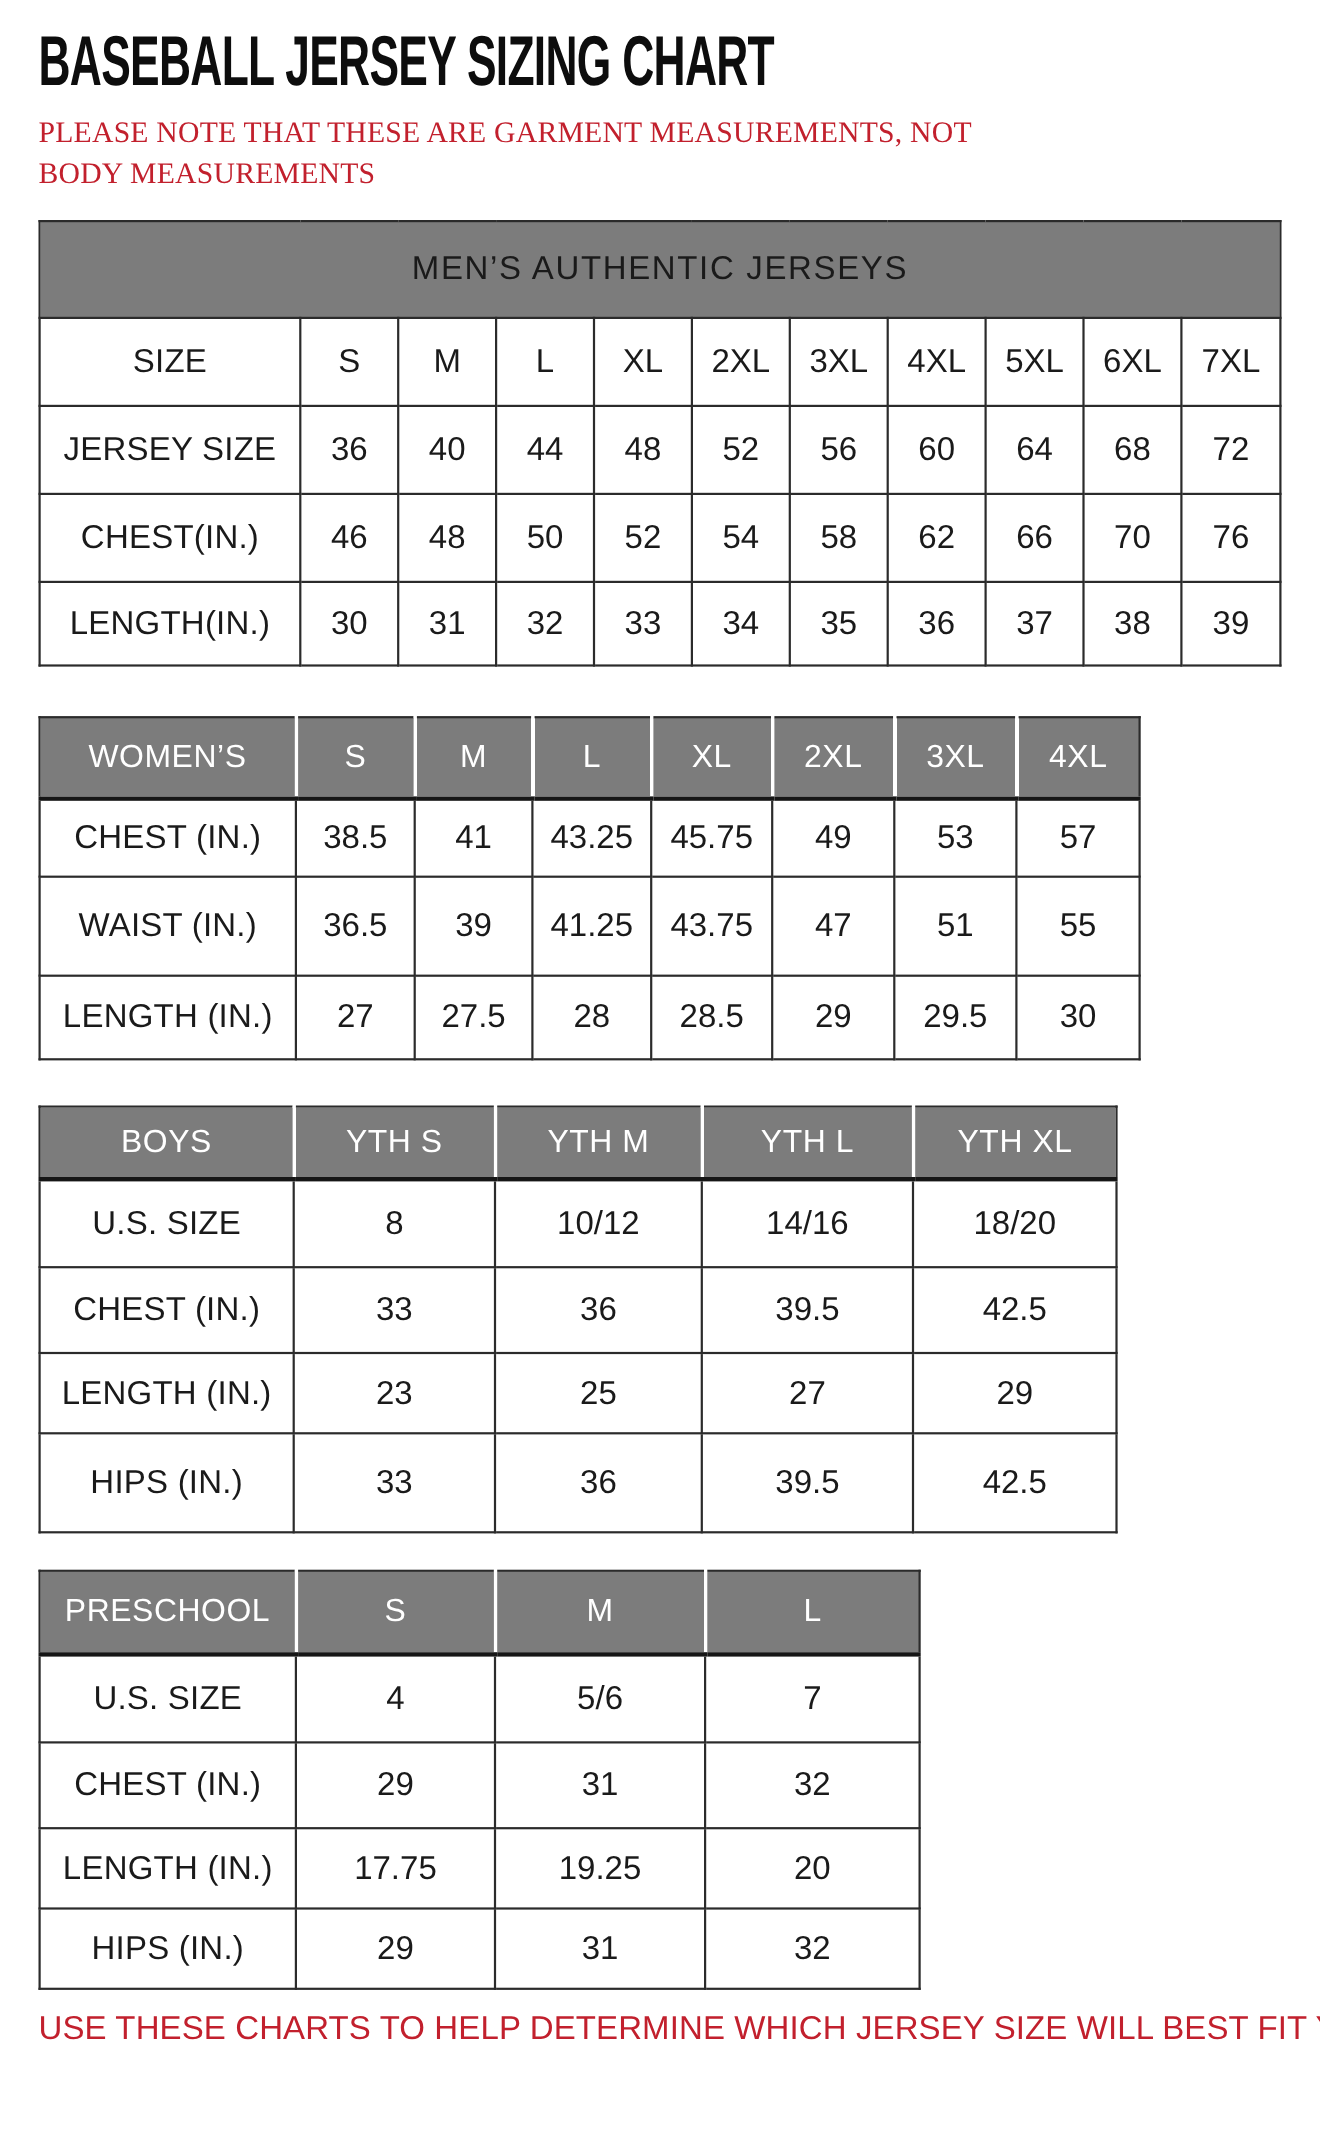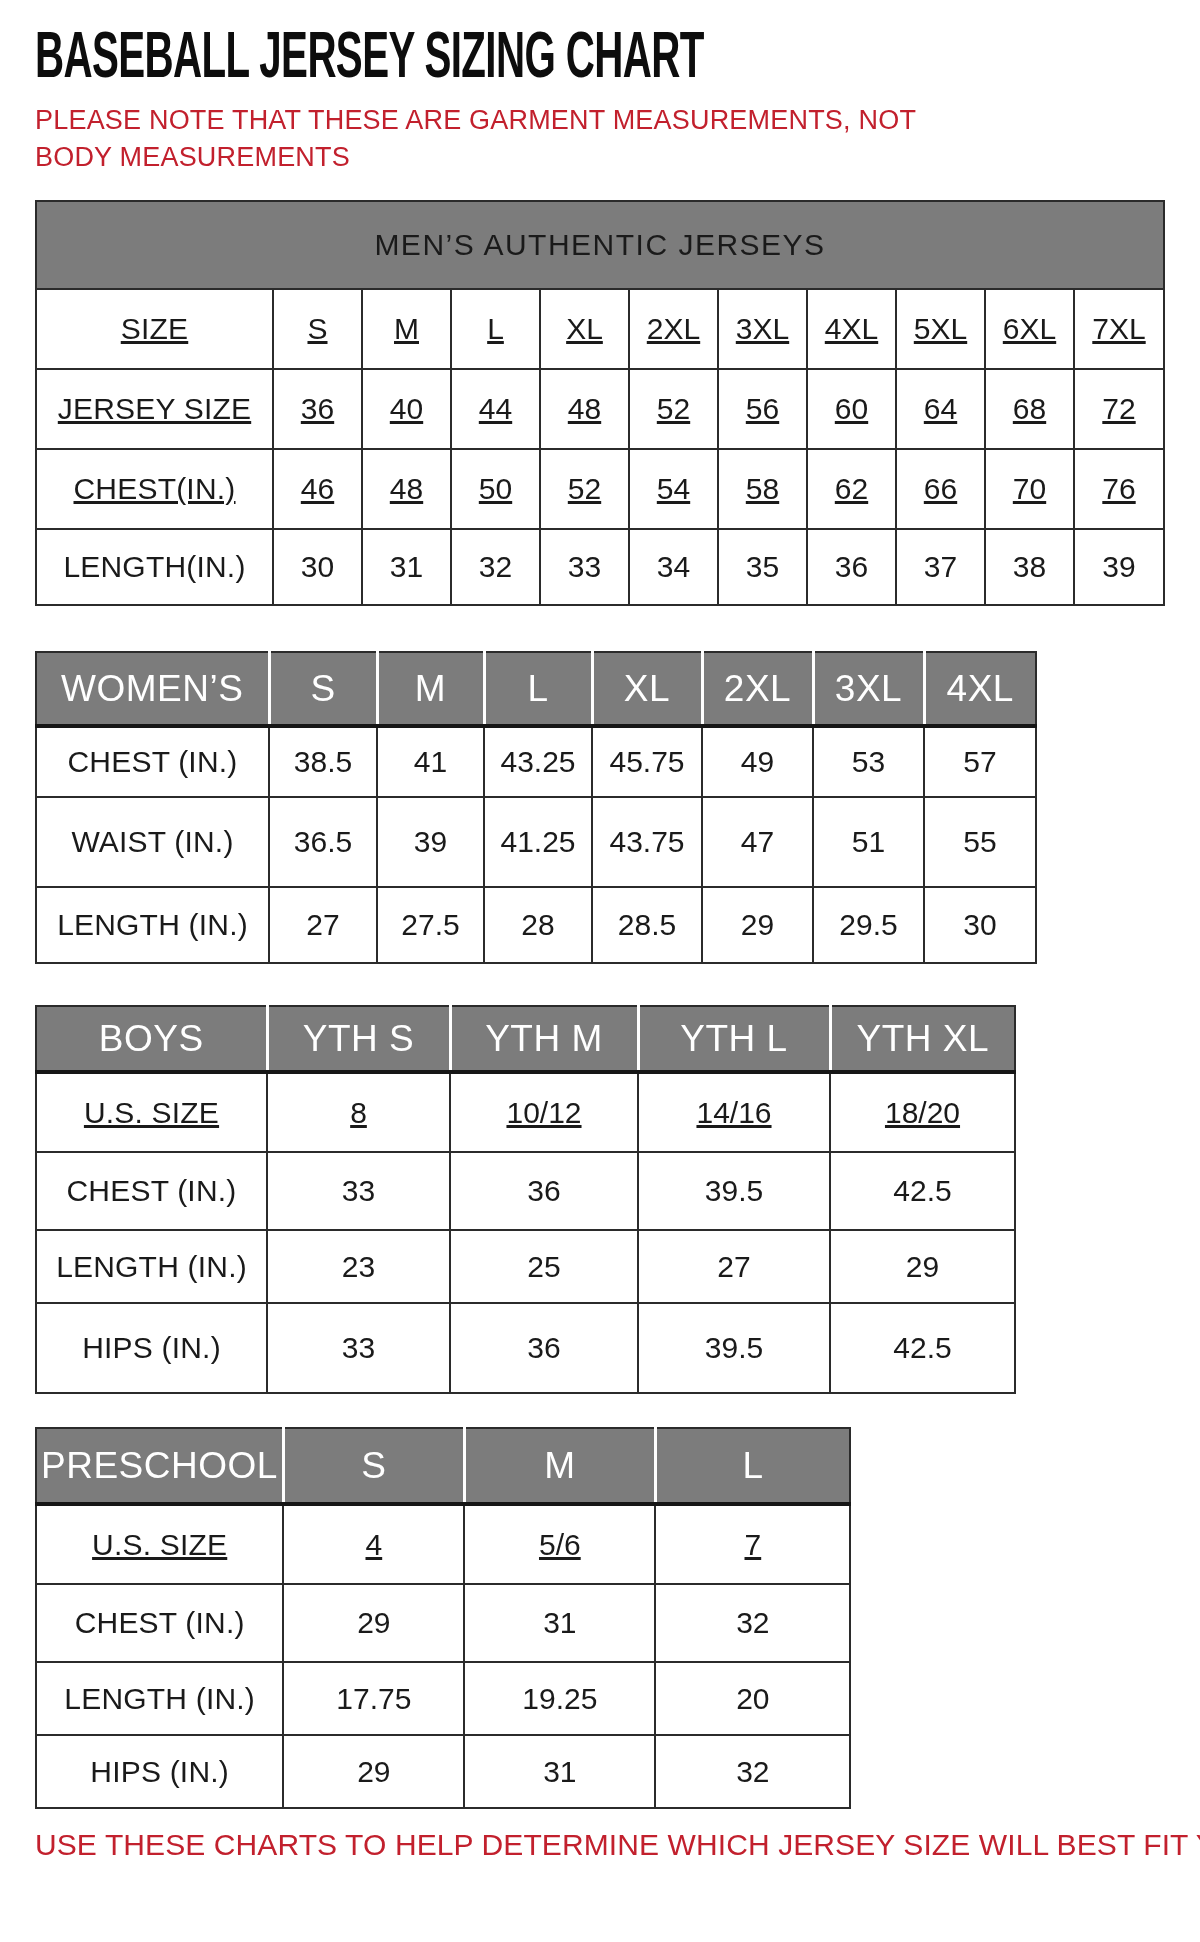--- a/index.html
+++ b/index.html
@@ -17,21 +17,21 @@
     display:inline-block;
     font-size:64px;font-weight:bold;line-height:66px;
     letter-spacing:-1px;color:#0d0d0d;
     transform:scaleX(0.63);transform-origin:0 50%;
   }
 
   
   .note{
     margin-top:12px;max-width:930px;
     font-size:27px;line-height:37px;
-    color:#c2202d;letter-spacing:0.2px;
+    color:#c2202d;letter-spacing:0.2px;font-family:Liberation Serif, serif;
   }
 
   
   table.tbl{
     border-collapse:collapse;table-layout:fixed;
     margin-top:0;
   }
   table.tbl td{
     border:2px solid #2b2b2b;
     text-align:center;vertical-align:middle;
@@ -42,30 +42,30 @@
   td.lbl-narrow{padding:0 44px;line-height:33px;}
 
   
   td.caption{
     background:#7c7c7c;color:#ffffff;
     font-size:33px;letter-spacing:1.5px;
     border-bottom:3px solid #1c1c1c;
   }
   tr.hdr td{
     background:#7c7c7c;color:#ffffff;
-    font-size:37px;letter-spacing:0.5px;
+    font-size:29px;letter-spacing:0.5px;
     border-left:3px solid #ffffff;
     border-bottom:4px solid #161616;
   }
   tr.hdr td:first-child{border-left:2px solid #2b2b2b;}
   tr.hdr td:last-child{border-right:2px solid #2b2b2b;}
 
   
   tr.r-cap{height:88px;}
-  tr.r80{height:80px;text-decoration:underline;} tr.r76{height:76px;padding-left:19px;}
+  tr.r80{height:80px;} tr.r76{height:76px;padding-left:19px;}
   tr.rw-h{height:74px;} tr.r88{height:88px;}
   tr.r71{height:71px;} tr.r75{height:90px;}
   tr.rb-h{height:66px;} tr.r78{height:78px;} tr.r73{height:73px;}
   tr.rp-h{height:76px;}
 
   .gap-w{height:45px;} .gap-b{height:41px;} .gap-p{height:33px;}
   .gap-m{height:24px;}
 
   
   .footer{

